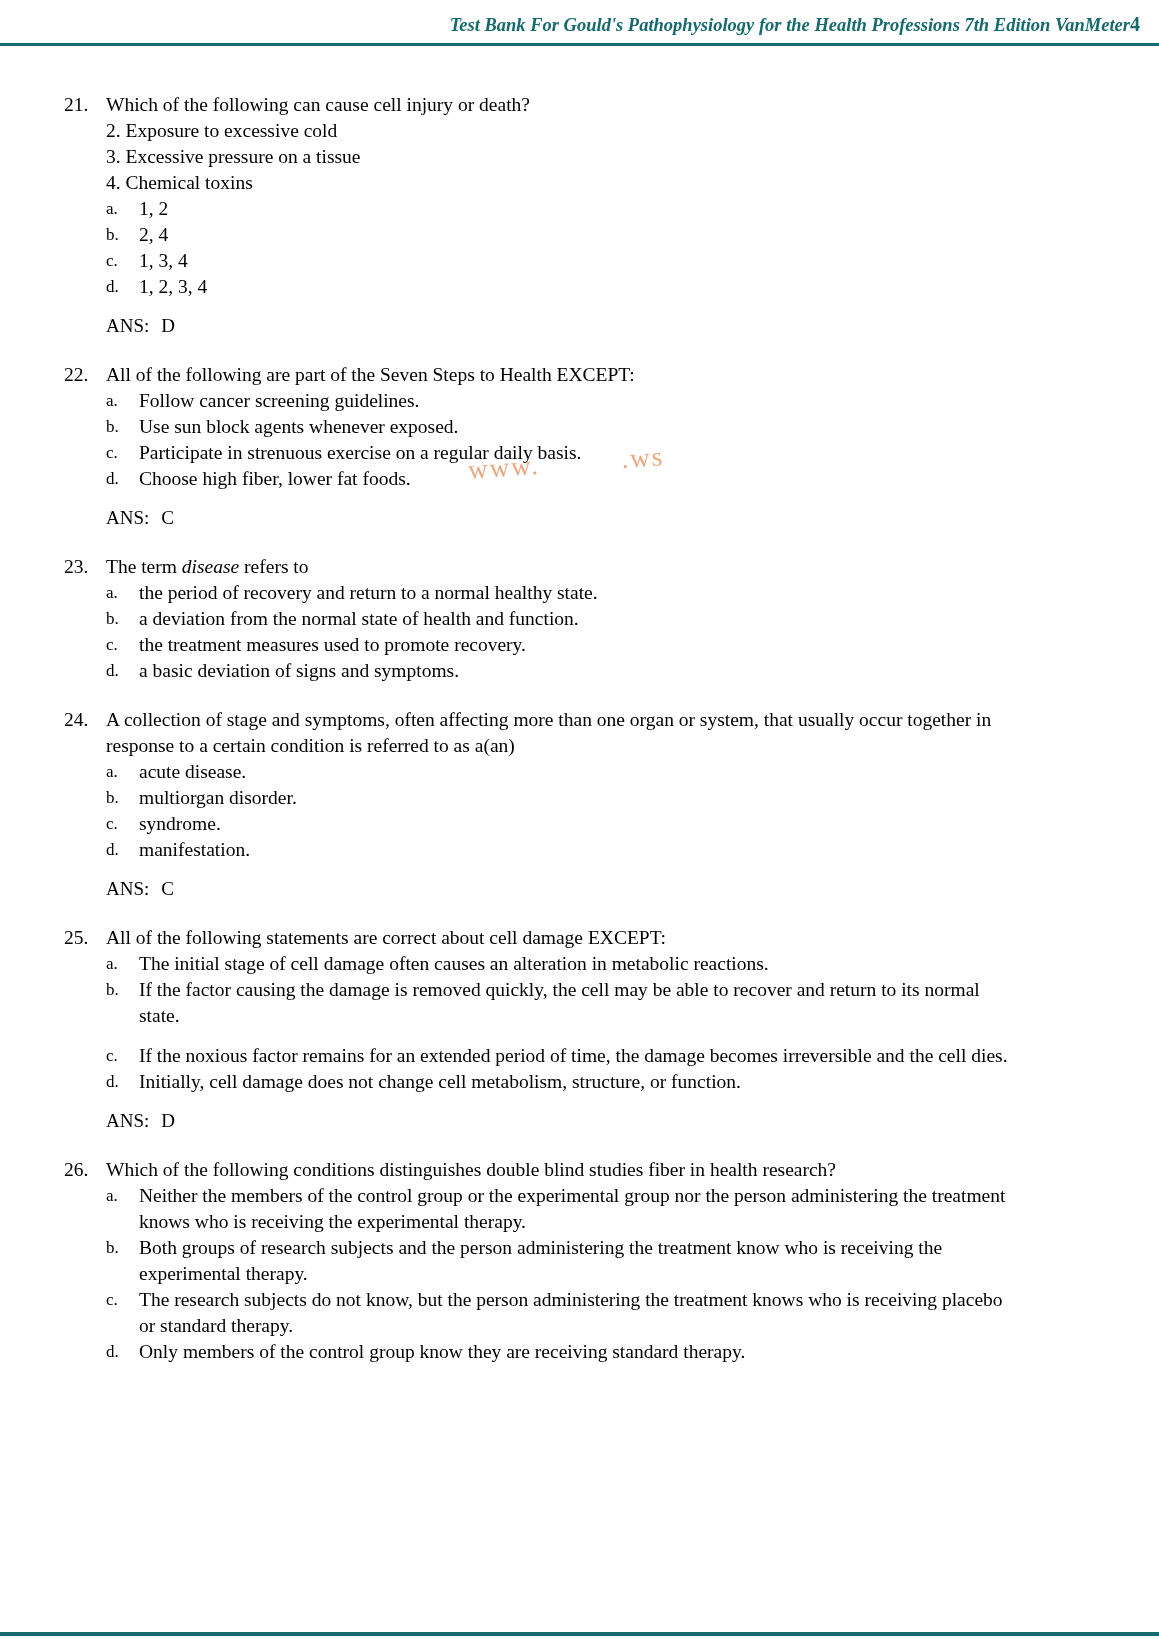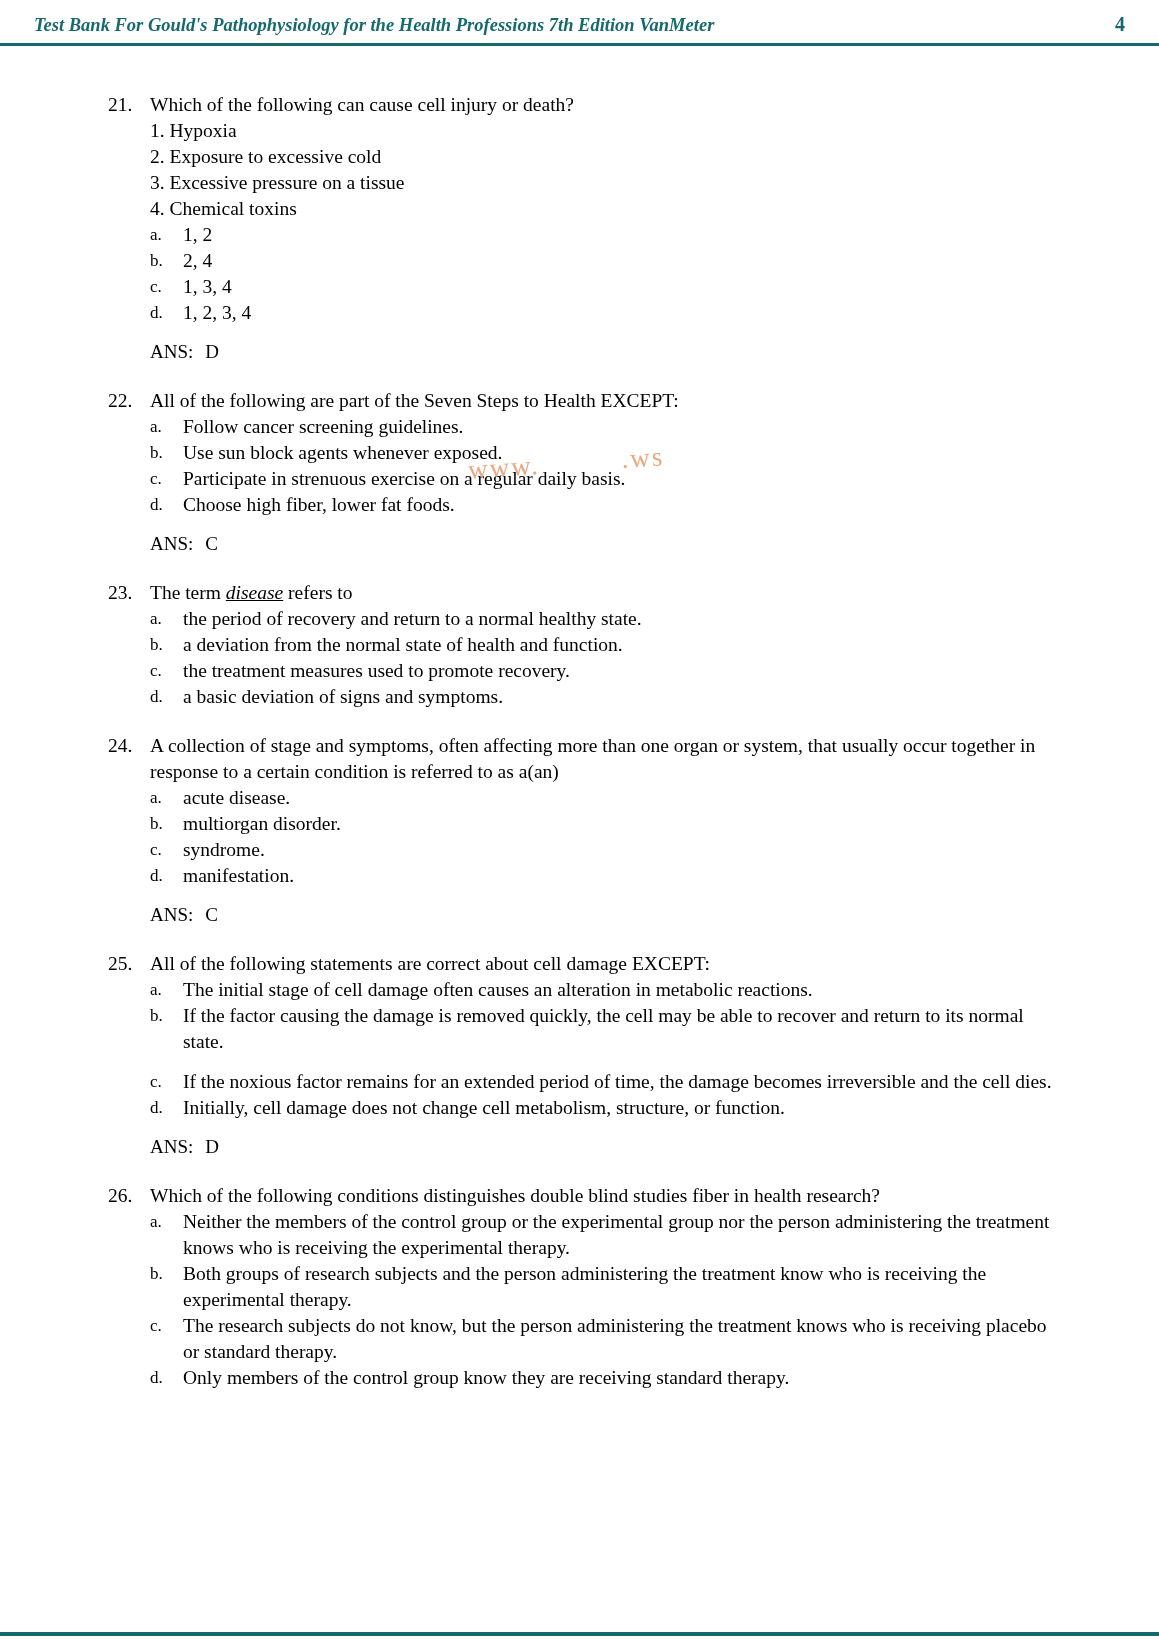--- a/index.html
+++ b/index.html
@@ -13,23 +13,23 @@
     font-family: "Liberation Serif", serif;
     font-size: 19.5px;
     line-height: 26px;
     position: relative;
     overflow: hidden;
   }
 
   
   .header {
     display: flex;
-    justify-content: space-between;
+    justify-content: flex-end;
     align-items: baseline;
-    padding: 11px 34px 5px 34px;
+    padding: 11px 19px 5px 34px;
   }
   .header-title {
     color: var(--accent);
     font-weight: bold;
     font-style: italic;
     font-size: 18.5px;
   }
   .page-num {
     color: var(--accent);
     font-weight: bold;
@@ -46,27 +46,27 @@
     bottom: 3px;
     height: 4px;
     background: var(--accent);
     width: 100%;
   }
 
   
   main { padding-top: 46px; }
   .question { display: flex; margin-bottom: 23px; }
   .q-num {
-    margin-left: 108px;
+    margin-left: 64px;
     width: 42px;
     flex-shrink: 0;
   }
   .q-body { width: 902px; }
   .q-stem { }
-  .italic { font-style: italic; text-decoration: underline; }
+  .italic { font-style: italic; }
   .q-item { }
   .choice { display: flex; }
   .choice.gap-after { margin-bottom: 14px; }
   .c-label {
     width: 33px;
     flex-shrink: 0;
     font-size: 17px;
   }
   .c-text { flex: 1; }
   .answer { margin-top: 13px; font-size: 19px; }
@@ -96,21 +96,20 @@
     <span class="page-num">4</span>
   </div>
   <div class="header-rule"></div>
 </header>
 
 <main>
     <div class="question">
       <span class="q-num">21.</span>
       <div class="q-body">
         <div class="q-stem"><span>Which of the following can cause cell injury or death?</span></div>
-        <div class="q-item">1. Hypoxia</div>
         <div class="q-item">2. Exposure to excessive cold</div>
         <div class="q-item">3. Excessive pressure on a tissue</div>
         <div class="q-item">4. Chemical toxins</div>
         <div class="choice">
           <span class="c-label">a.</span>
           <span class="c-text">1, 2</span>
         </div>
         <div class="choice">
           <span class="c-label">b.</span>
           <span class="c-text">2, 4</span>

